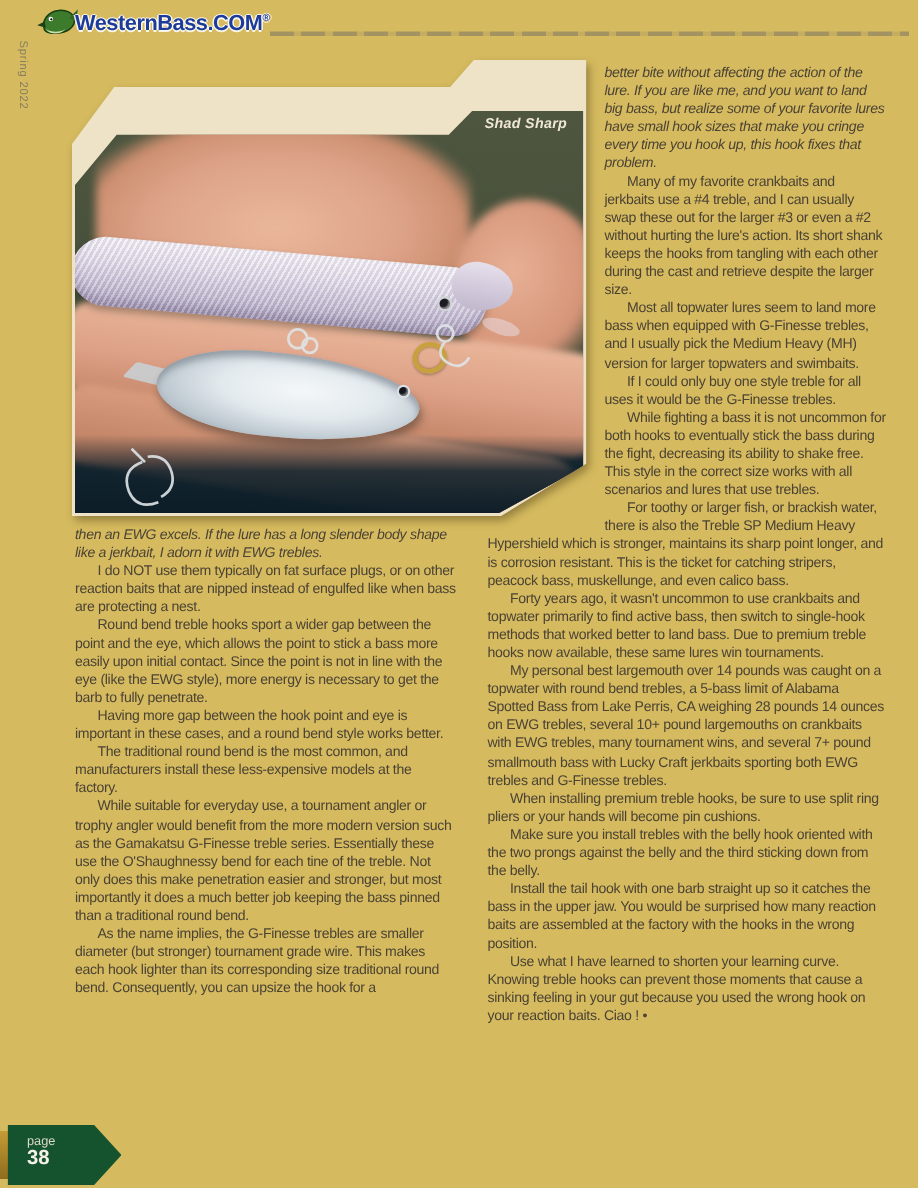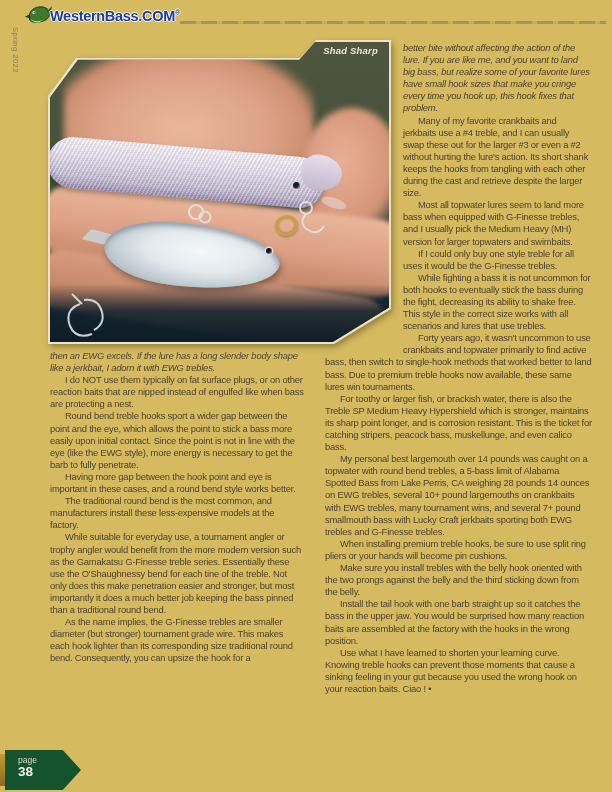--- a/index.html
+++ b/index.html
@@ -45,20 +45,21 @@
     filter:drop-shadow(2px 3px 3px rgba(70,55,20,.45));
   }
   .photo-border{
     position:absolute;inset:0;background:#eee3c6;
     clip-path:polygon(0 18.4%,8.2% 5.9%,73.5% 5.9%,78.1% 0,100% 0,100% 88.5%,83.4% 100%,0 100%);
   }
   .photo-inner{
     position:absolute;inset:2px;overflow:hidden;
     clip-path:polygon(0 18.4%,8.2% 5.9%,73.5% 5.9%,78.1% 0,100% 0,100% 88.5%,83.4% 100%,0 100%);
     background:linear-gradient(180deg,#4e5640 0%,#48513b 35%,#3e4935 55%,#2f3d38 72%,#17262e 88%,#0e1c26 100%);
+    margin-top:32px;
   }
   .palm{
     position:absolute;left:4%;top:2%;width:74%;height:54%;
     background:radial-gradient(ellipse at 48% 50%,#eab79a 0%,#dda389 45%,#cd8f70 68%,rgba(190,120,85,0) 78%);
     filter:blur(3px);
   }
   .thumb{
     position:absolute;right:-4%;top:22%;width:30%;height:44%;border-radius:50%;
     background:radial-gradient(ellipse at 40% 40%,#e7b095 0%,#d59478 58%,rgba(190,120,85,0) 78%);
     filter:blur(3px);
@@ -203,22 +204,22 @@
     <p>As the name implies, the G-Finesse trebles are smaller diameter (but stronger) tournament grade wire. This makes each hook lighter than its corresponding size traditional round bend. Consequently, you can upsize the hook for a</p>
   </div>
 
   <div class="col col-right">
     <div class="wrap-spacer"></div>
     <p class="cont">better bite without affecting the action of the lure. If you are like me, and you want to land big bass, but realize some of your favorite lures have small hook sizes that make you cringe every time you hook up, this hook fixes that problem.</p>
     <p>Many of my favorite crankbaits and jerkbaits use a #4 treble, and I can usually swap these out for the larger #3 or even a #2 without hurting the lure's action. Its short shank keeps the hooks from tangling with each other during the cast and retrieve despite the larger size.</p>
     <p>Most all topwater lures seem to land more bass when equipped with G-Finesse trebles, and I usually pick the Medium Heavy (MH) version for larger topwaters and swimbaits.</p>
     <p>If I could only buy one style treble for all uses it would be the G-Finesse trebles.</p>
     <p>While fighting a bass it is not uncommon for both hooks to eventually stick the bass during the fight, decreasing its ability to shake free. This style in the correct size works with all scenarios and lures that use trebles.</p>
+    <p>For toothy or larger fish, or brackish water, there is also the Treble SP Medium Heavy Hypershield which is stronger, maintains its sharp point longer, and is corrosion resistant. This is the ticket for catching stripers, peacock bass, muskellunge, and even calico bass.</p>
     <p>Forty years ago, it wasn't uncommon to use crankbaits and topwater primarily to find active bass, then switch to single-hook methods that worked better to land bass. Due to premium treble hooks now available, these same lures win tournaments.</p>
-    <p>For toothy or larger fish, or brackish water, there is also the Treble SP Medium Heavy Hypershield which is stronger, maintains its sharp point longer, and is corrosion resistant. This is the ticket for catching stripers, peacock bass, muskellunge, and even calico bass.</p>
     <p>My personal best largemouth over 14 pounds was caught on a topwater with round bend trebles, a 5-bass limit of Alabama Spotted Bass from Lake Perris, CA weighing 28 pounds 14 ounces on EWG trebles, several 10+ pound largemouths on crankbaits with EWG trebles, many tournament wins, and several 7+ pound smallmouth bass with Lucky Craft jerkbaits sporting both EWG trebles and G-Finesse trebles.</p>
     <p>When installing premium treble hooks, be sure to use split ring pliers or your hands will become pin cushions.</p>
     <p>Make sure you install trebles with the belly hook oriented with the two prongs against the belly and the third sticking down from the belly.</p>
     <p>Install the tail hook with one barb straight up so it catches the bass in the upper jaw. You would be surprised how many reaction baits are assembled at the factory with the hooks in the wrong position.</p>
     <p>Use what I have learned to shorten your learning curve. Knowing treble hooks can prevent those moments that cause a sinking feeling in your gut because you used the wrong hook on your reaction baits. Ciao !  •</p>
   </div>
 
   <div class="badge">
     <span class="badge-gold"></span>
     <span class="badge-flag">

